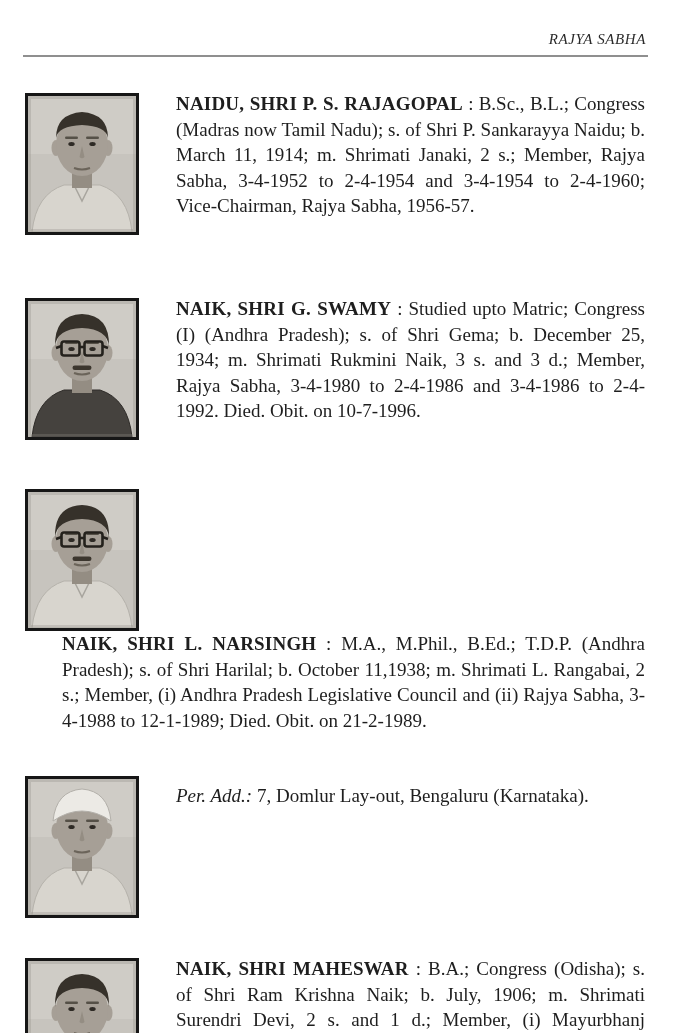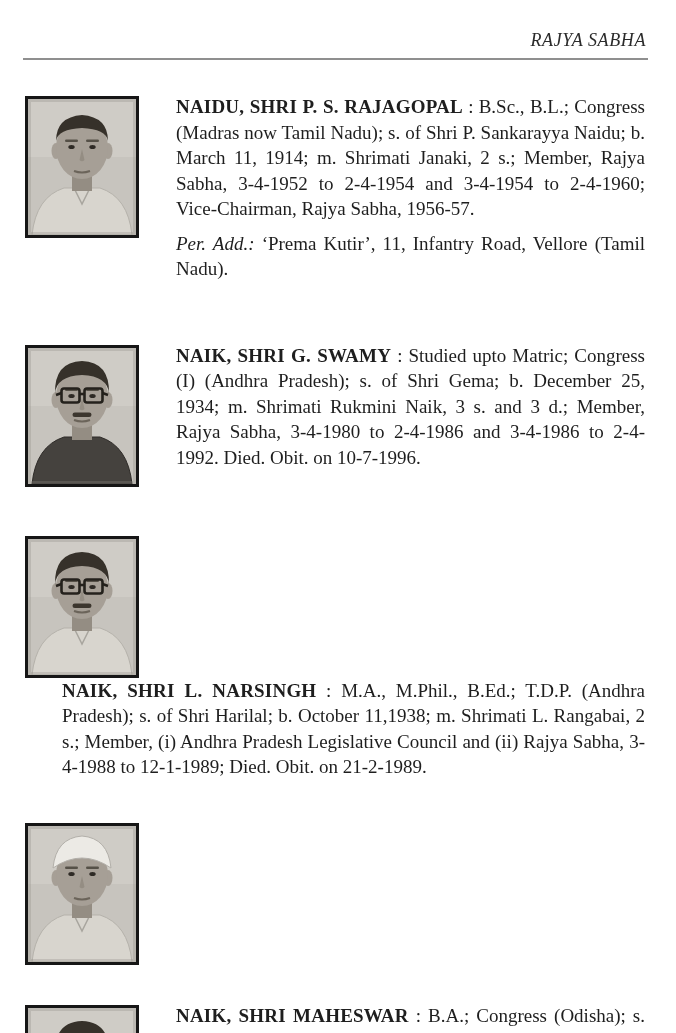--- a/index.html
+++ b/index.html
@@ -11,21 +11,21 @@
     color: #1e1e1e;
   }
   .page { width: 676px; height: 1033px; position: relative; }
 
   .header {
     padding: 30px 30px 0 23px;
     text-align: right;
   }
   .header-title {
     font-style: italic;
-    font-size: 18px;
+    font-size: 15px;
     letter-spacing: 0.6px;
     color: #2b2b2b;
   }
   .header-rule {
     height: 2px;
     background: #8f8f8f;
     margin: 7px 28px 0 23px;
   }
 
   .entries { padding: 34px 31px 0 25px; }
@@ -93,21 +93,20 @@
             <rect x="58" y="40.5" width="13" height="2.6" rx="1.3" fill="#555047"></rect>
             <ellipse cx="43.5" cy="48" rx="3.2" ry="2.1" fill="#2e2a25"></ellipse>
             <ellipse cx="64.5" cy="48" rx="3.2" ry="2.1" fill="#2e2a25"></ellipse>
             <path d="M54 50 L51.5 61 Q54 63.5 56.5 61 Z" fill="#948d83"></path>
             <path d="M46 72 Q54 75 62 72" fill="none" stroke="#6b645a" stroke-width="2"></path>
             <rect x="1.5" y="1.5" width="105" height="133" fill="none" stroke="#8f8c86" stroke-width="3" opacity="0.3"></rect>
           </svg>
         </div>
       <div class="entry-text">
         <p><span class="member-name">NAIDU, SHRI P. S. RAJAGOPAL</span> <span>: B.Sc., B.L.; Congress (Madras now Tamil Nadu); s. of Shri P. Sankarayya Naidu; b. March 11, 1914; m. Shrimati Janaki, 2 s.; Member, Rajya Sabha, 3-4-1952 to 2-4-1954 and 3-4-1954 to 2-4-1960; Vice-Chairman, Rajya Sabha, 1956-57.</span></p>
-        <p class="per-add"><span class="per-add-label">Per. Add.:</span> <span>‘Prema Kutir’, 11, Infantry Road, Vellore (Tamil Nadu).</span></p>
       </div>
     </section>
 
     <section class="entry entry-2">
       <div class="photo-frame">
           <svg width="108" height="136" viewBox="0 0 108 136" xmlns="http://www.w3.org/2000/svg" role="img">
             <rect width="108" height="136" fill="#c7c4be"></rect>
             <rect width="108" height="58" fill="#cfccc6"></rect>
             <path d="M4 136 Q8 98 36 89 L72 89 Q100 98 104 136 Z" fill="#45423e" stroke="#2e2b28" stroke-width="1"></path>
             <path d="M44 68 L44 92 L64 92 L64 68 Z" fill="#948d83"></path>
@@ -186,20 +185,21 @@
             <rect x="37" y="40.5" width="13" height="2.6" rx="1.3" fill="#555047"></rect>
             <rect x="58" y="40.5" width="13" height="2.6" rx="1.3" fill="#555047"></rect>
             <ellipse cx="43.5" cy="48" rx="3.2" ry="2.1" fill="#2e2a25"></ellipse>
             <ellipse cx="64.5" cy="48" rx="3.2" ry="2.1" fill="#2e2a25"></ellipse>
             <path d="M54 50 L51.5 61 Q54 63.5 56.5 61 Z" fill="#948d83"></path>
             <path d="M46 72 Q54 75 62 72" fill="none" stroke="#6b645a" stroke-width="2"></path>
             <rect x="1.5" y="1.5" width="105" height="133" fill="none" stroke="#8f8c86" stroke-width="3" opacity="0.3"></rect>
           </svg>
         </div>
       <div class="entry-text">
+        <p class="per-add"><span class="per-add-label">Per. Add.:</span> <span>7, Domlur Lay-out, Bengaluru (Karnataka).</span></p>
       </div>
     </section>
 
     <section class="entry entry-5">
       <div class="photo-frame">
           <svg width="108" height="136" viewBox="0 0 108 136" xmlns="http://www.w3.org/2000/svg" role="img">
             <rect width="108" height="136" fill="#c7c4be"></rect>
             <rect width="108" height="58" fill="#cfccc6"></rect>
             <path d="M4 136 Q8 98 36 89 L72 89 Q100 98 104 136 Z" fill="#d8d5ce" stroke="#b5b2ab" stroke-width="1"></path>
             <path d="M46 89 L54 105 L62 89" fill="none" stroke="#a8a59e" stroke-width="1.5"></path>

